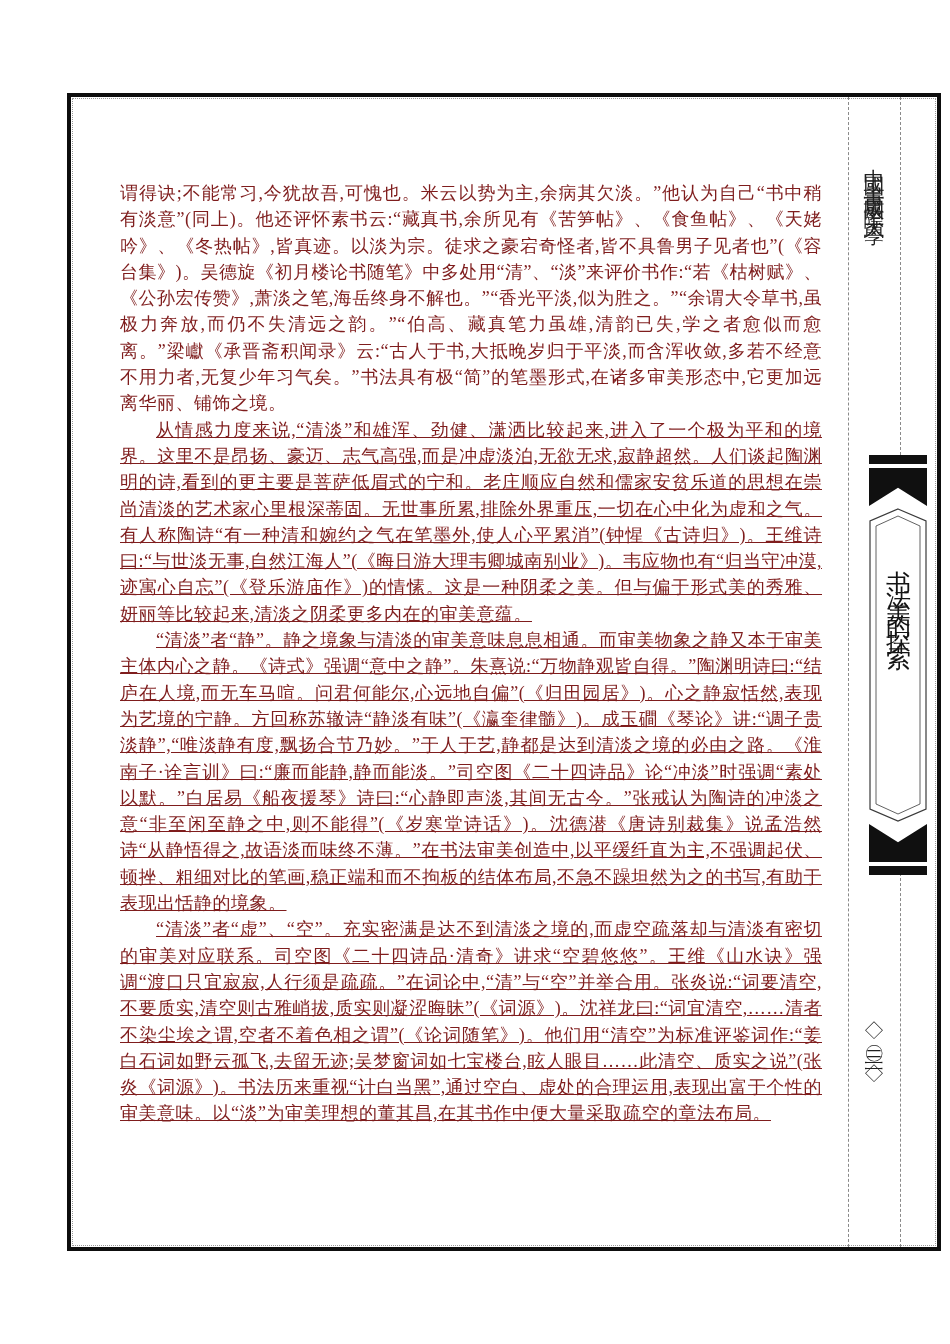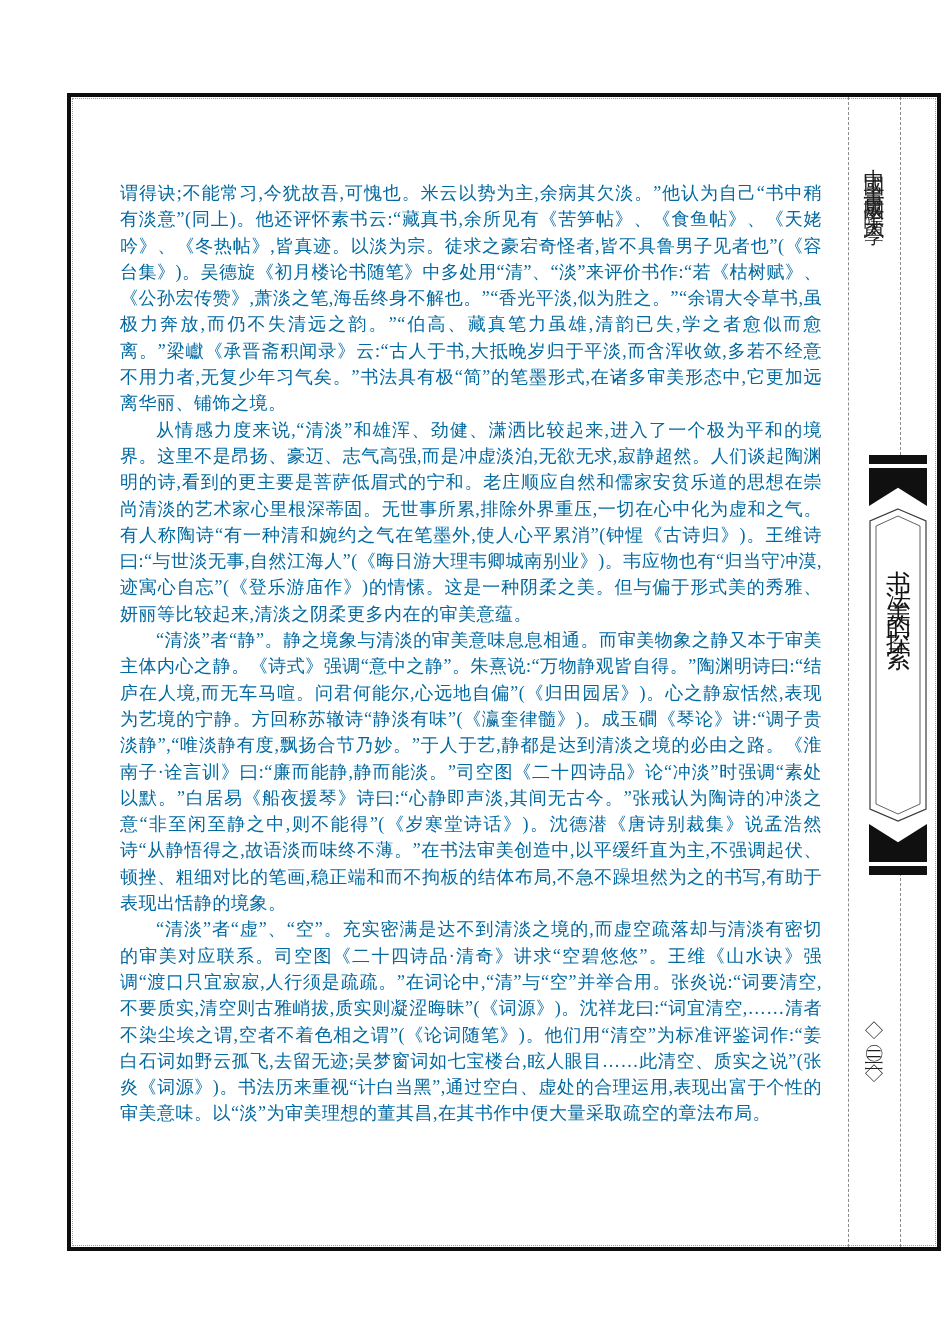--- a/index.html
+++ b/index.html
@@ -28,24 +28,24 @@
   }
   
   .main-text {
     position: absolute;
     left: 120px; top: 180px;
     width: 702px;
     font-size: 18px;
     line-height: 26.3px;
     letter-spacing: 0.5px;
     text-align: justify;
-    color: #0369a1;
+    color: #7f1d1d;
   }
   .main-text p { margin: 0; }
-  .main-text p.indent { text-indent: 2em; }
+  .main-text p.indent { text-indent: 2em; text-decoration: underline; }
   
   .v-line {
     position: absolute;
     width: 0;
     border-left: 1px dashed #8a8a8a;
   }
   .v-line.left  { left: 848px; top: 97px; height: 1150px; }
   .v-line.right-top { left: 900px; top: 97px; height: 358px; }
   .v-line.right-bottom { left: 900px; top: 868px; height: 379px; }
   

